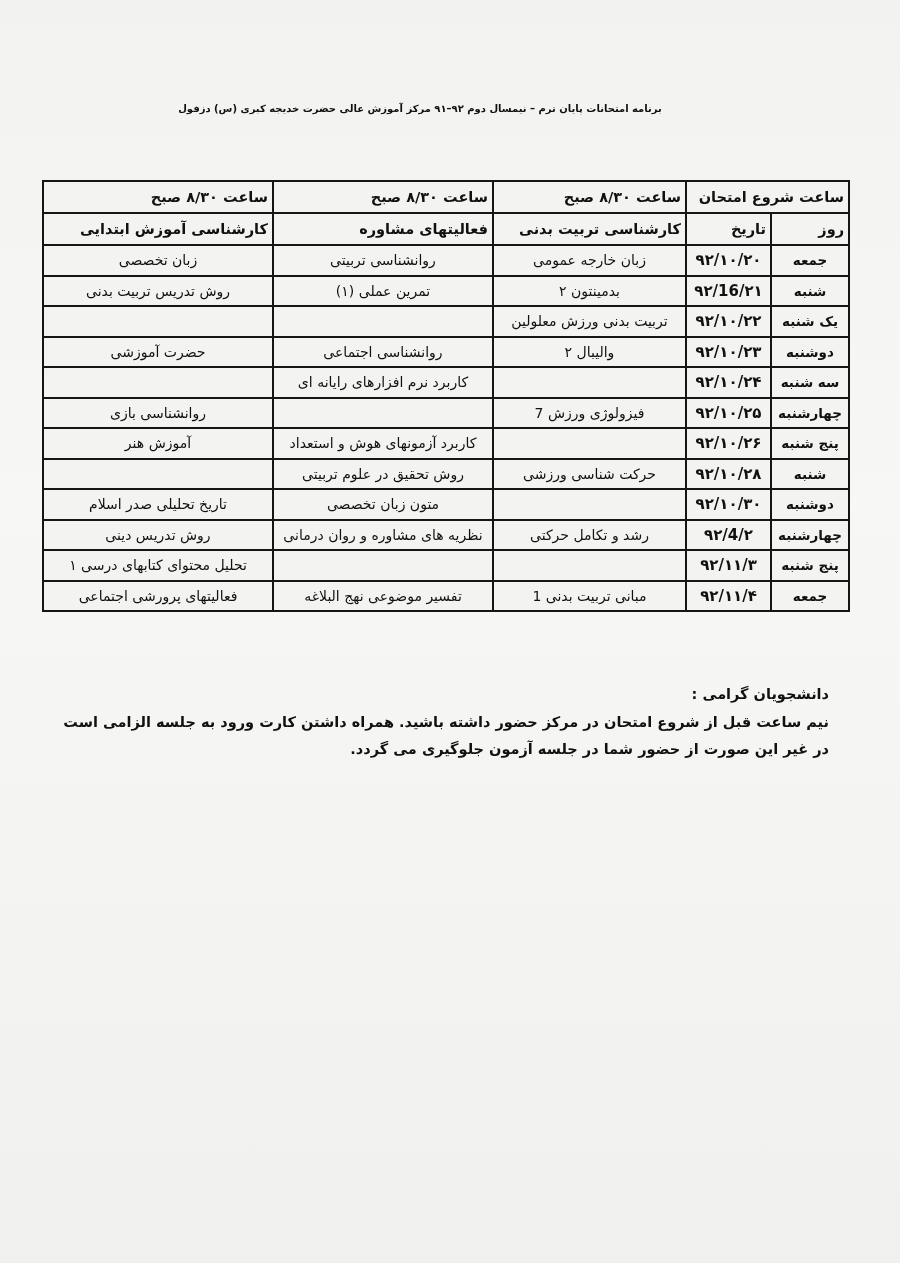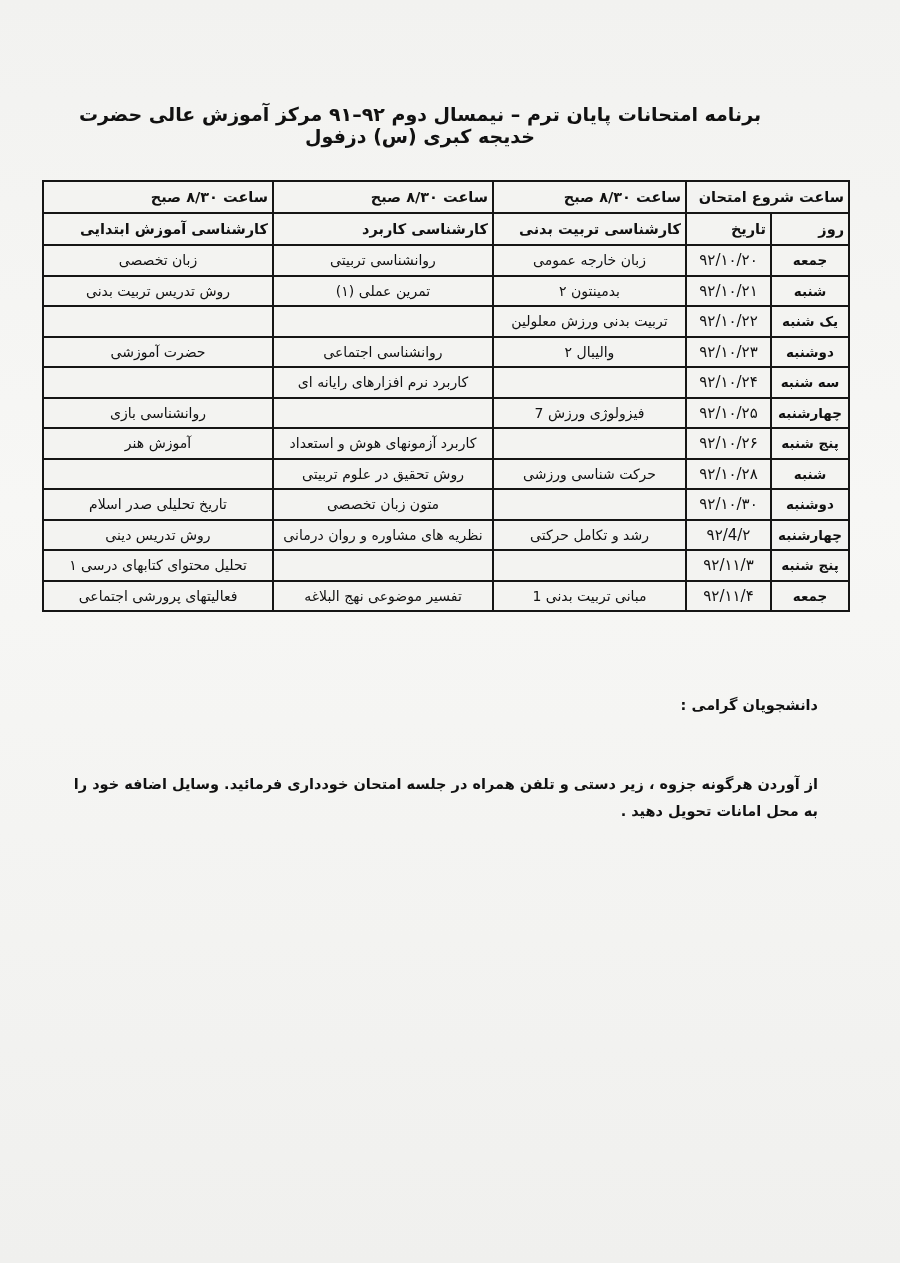--- a/index.html
+++ b/index.html
@@ -9,45 +9,45 @@
       font-family: "DejaVu Sans", sans-serif;
       color: #111;
     }
     .page-shade {
       position: absolute; inset: 0;
       background: linear-gradient(180deg, #f2f2f0 0%, #f7f7f5 40%, #f0f0ee 100%);
     }
     .title {
       position: absolute; top: 103px; left: 60px; width: 720px;
       direction: rtl; text-align: center;
-      font-weight: bold; font-size: 19px; letter-spacing: -0.2px;
+      font-weight: bold; font-size: 10px; letter-spacing: -0.2px;
     }
     table.schedule {
       position: absolute; top: 180px; left: 42px;
       width: 806px; border-collapse: collapse;
       direction: rtl; table-layout: fixed;
       background: #f3f3f1;
     }
     table.schedule td, table.schedule th {
       border: 2px solid #151515;
       height: 28.5px; padding: 0 4px;
       text-align: center; font-size: 14px; font-weight: normal;
       white-space: nowrap; overflow: hidden;
     }
     table.schedule th { font-weight: bold; font-size: 14.5px; height: 30px; text-align: right; }
     table.schedule td.day { font-weight: bold; font-size: 13.5px; text-align: center; }
-    table.schedule td.date { font-weight: normal; font-size: 15px; letter-spacing: 0.5px; }
+    table.schedule td.date { font-weight: bold; font-size: 15px; letter-spacing: 0.5px; }
     col.c-day { width: 78px; } col.c-date { width: 85px; }
     col.c-pe { width: 193px; } col.c-couns { width: 220px; } col.c-prim { width: 230px; }
     .notes {
       position: absolute; top: 680px; left: 60px; width: 770px;
       direction: rtl; text-align: right;
       font-weight: bold; font-size: 14.5px; line-height: 27px;
     }
-    .notes p { margin: 12px; text-align: right; }
+    .notes p { margin: 1px; text-align: right; }
     .notes .gap { height: 28px; }
   </style>
 </head>
 <body>
 
 <div class="page-shade"></div>
 
 <div class="title">برنامه امتحانات پایان ترم – نیمسال دوم ۹۲–۹۱ مرکز آموزش عالی حضرت خدیجه کبری (س) دزفول</div>
 
 <table class="schedule">
@@ -62,35 +62,35 @@
     <tr>
       <th colspan="2">ساعت شروع امتحان</th>
       <th>ساعت ۸/۳۰ صبح</th>
       <th>ساعت ۸/۳۰ صبح</th>
       <th>ساعت ۸/۳۰ صبح</th>
     </tr>
     <tr>
       <th>روز</th>
       <th>تاریخ</th>
       <th>کارشناسی تربیت بدنی</th>
-      <th>کارشناسی کاربرد</th>
+      <th>فعالیتهای مشاوره</th>
       <th>کارشناسی آموزش ابتدایی</th>
     </tr>
   </thead>
   <tbody id="schedule-body">
       <tr>
         <td class="day">جمعه</td>
         <td class="date">۹۲/۱۰/۲۰</td>
         <td>زبان خارجه عمومی</td>
         <td>روانشناسی تربیتی</td>
         <td>زبان تخصصی</td>
       </tr>
       <tr>
         <td class="day">شنبه</td>
-        <td class="date">۹۲/۱۰/۲۱</td>
+        <td class="date">۹۲/16/۲۱</td>
         <td>بدمینتون ۲</td>
         <td>تمرین عملی (۱)</td>
         <td>روش تدریس تربیت بدنی</td>
       </tr>
       <tr>
         <td class="day">یک شنبه</td>
         <td class="date">۹۲/۱۰/۲۲</td>
         <td>تربیت بدنی ورزش معلولین</td>
         <td></td>
         <td></td>
@@ -156,15 +156,15 @@
         <td class="date">۹۲/۱۱/۴</td>
         <td>مبانی تربیت بدنی 1</td>
         <td>تفسیر موضوعی نهج البلاغه</td>
         <td>فعالیتهای پرورشی اجتماعی</td>
       </tr>
     </tbody>
 </table>
 
 <div class="notes">
   <p>دانشجویان گرامی :</p>
+  <p>نیم ساعت قبل از شروع امتحان در مرکز حضور داشته باشید. همراه داشتن کارت ورود به جلسه الزامی است در غیر این صورت از حضور شما در جلسه آزمون جلوگیری می گردد.</p>
   <div class="gap"></div>
-  <p>از آوردن هرگونه جزوه ، زیر دستی و تلفن همراه در جلسه امتحان خودداری فرمائید. وسایل اضافه خود را به محل امانات تحویل دهید .</p>
 </div>
 
 </body></html>

